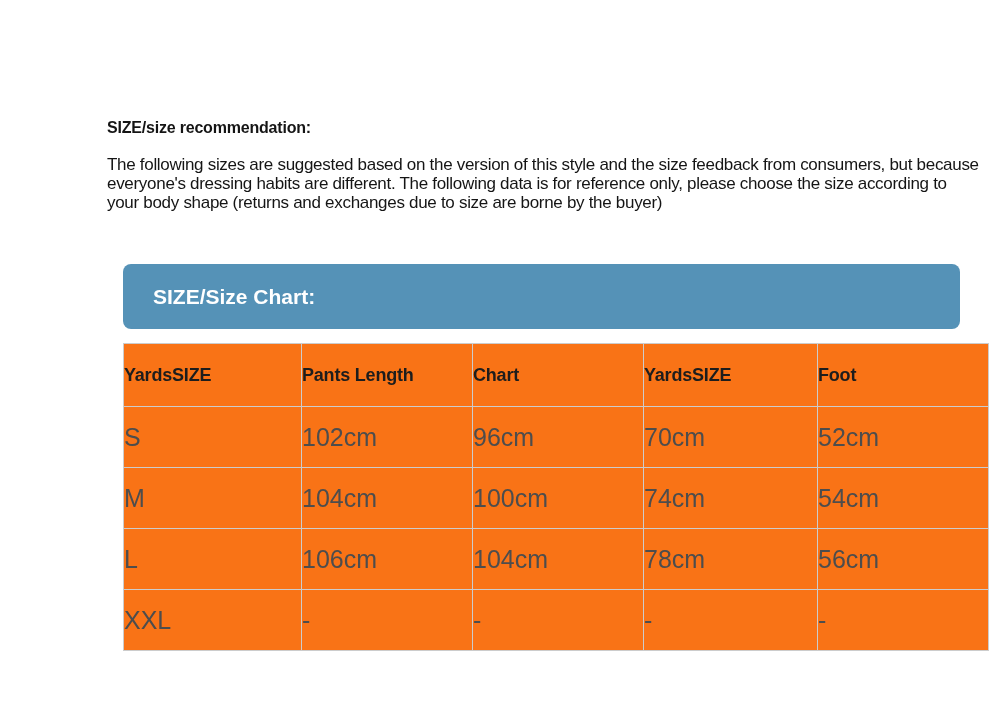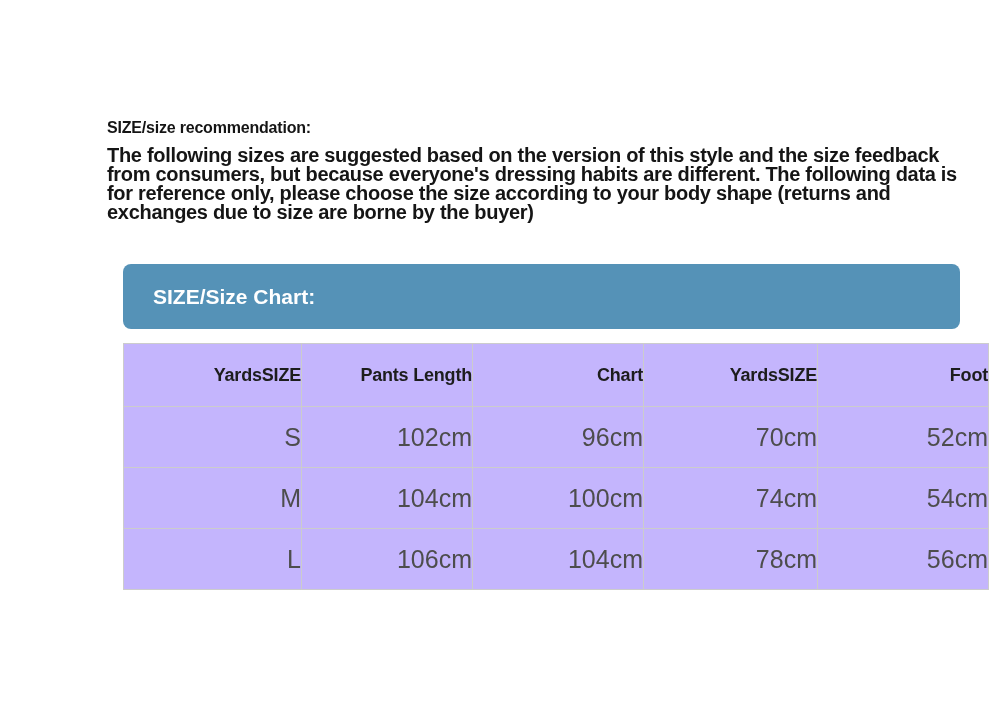--- a/index.html
+++ b/index.html
@@ -16,24 +16,24 @@
     position: absolute;
     left: 65px;
     top: 77px;
     font-size: 16px;
     font-weight: bold;
     letter-spacing: -0.2px;
   }
   .intro-text {
     position: absolute;
     left: 65px;
-    top: 104px;
+    top: 113px;
     width: 872px;
-    font-size: 20px;
-    font-weight: bold;
+    font-size: 17px;
+    font-weight: normal;
     line-height: 19px;
     letter-spacing: -0.3px;
   }
   .size-chart {
     position: absolute;
     left: 67px;
     top: 208px;
     width: 865px;
   }
   .chart-title-bar {
@@ -46,23 +46,23 @@
     font-weight: bold;
   }
   table.size-table {
     width: 100%;
     border-collapse: collapse;
     table-layout: fixed;
   }
   table.size-table th,
   table.size-table td {
     border: 1px solid #cccccc;
-    text-align: right;
+    text-align: left;
     vertical-align: middle;
-    background: #c4b5fd;
+    background: #f97316;
   }
   table.size-table th {
     height: 63px;
     font-size: 18px;
     font-weight: bold;
     color: #1d1d1d;
     letter-spacing: -0.2px;
   }
   table.size-table td {
     height: 61px;
@@ -119,15 +119,22 @@
         <td>74cm</td>
         <td>54cm</td>
       </tr>
       <tr>
         <td>L</td>
         <td>106cm</td>
         <td>104cm</td>
         <td>78cm</td>
         <td>56cm</td>
       </tr>
+      <tr>
+        <td>XXL</td>
+        <td>-</td>
+        <td>-</td>
+        <td>-</td>
+        <td>-</td>
+      </tr>
     </tbody>
   </table>
 </div>
 
 </body></html>

